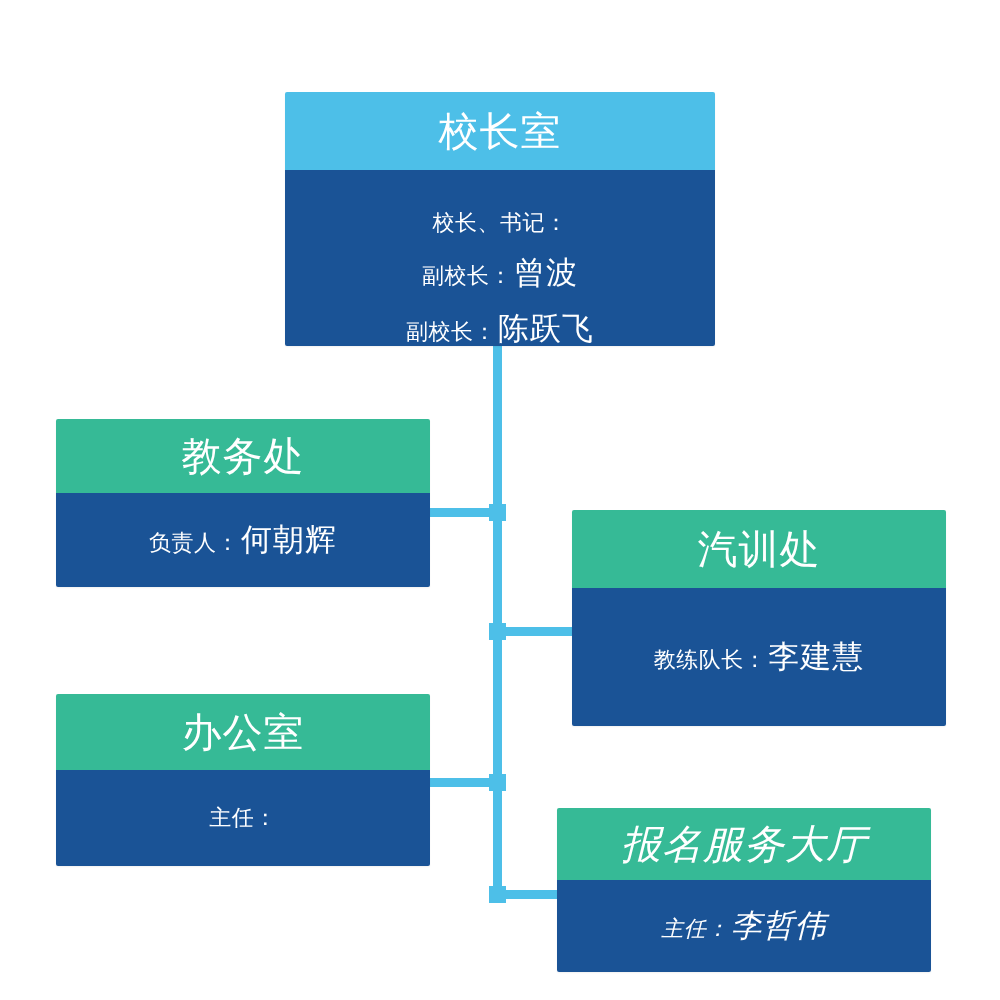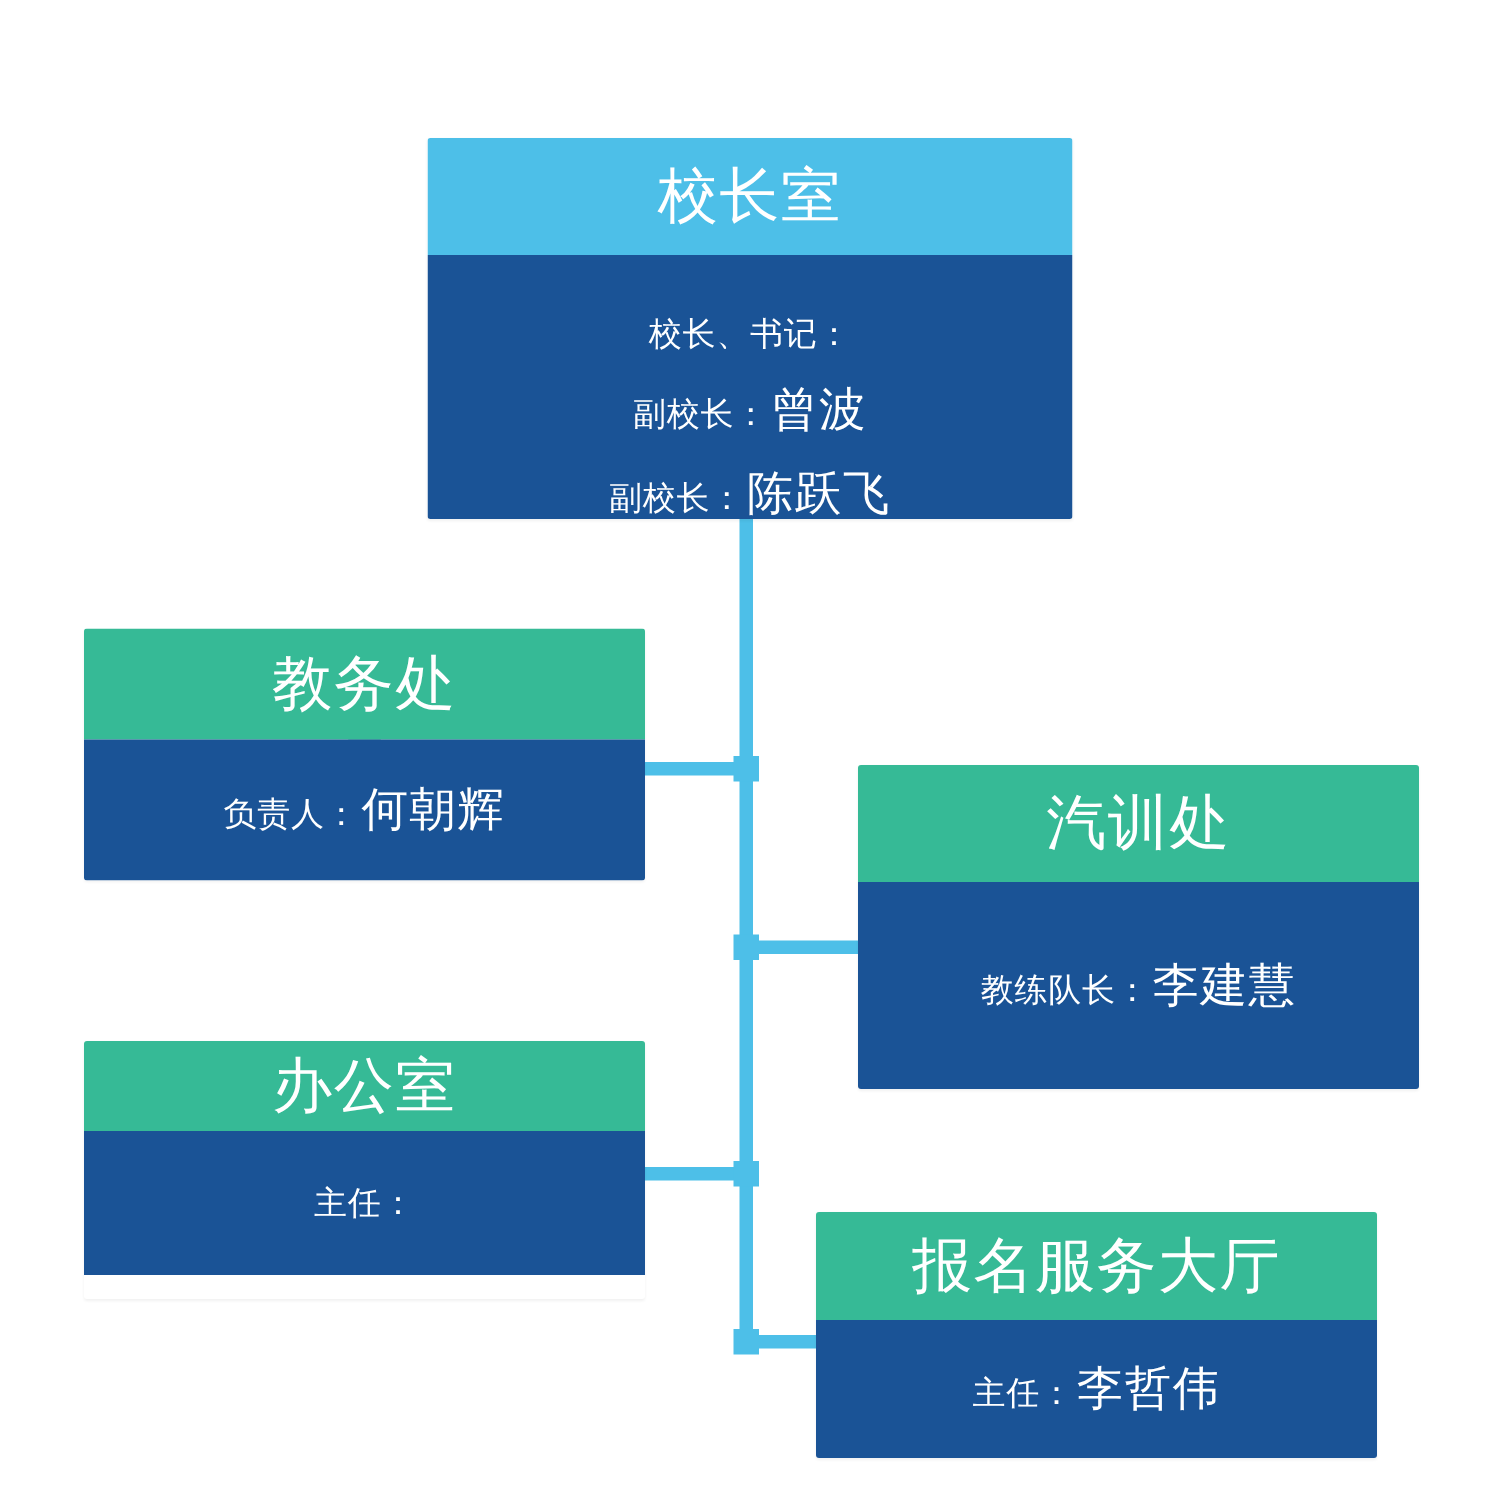--- a/index.html
+++ b/index.html
@@ -113,24 +113,24 @@
 
   #node-academic { left: 56px; top: 419px; width: 374px; height: 168px; }
   #node-academic .node-header { height: 74px; }
   #node-academic .node-body { height: 94px; }
 
   #node-autotraining { left: 572px; top: 510px; width: 374px; height: 216px; }
   #node-autotraining .node-header { height: 78px; }
   #node-autotraining .node-body { height: 138px; }
 
   #node-office { left: 56px; top: 694px; width: 374px; height: 172px; }
-  #node-office .node-header { height: 60px; justify-content: center; }
+  #node-office .node-header { height: 76px; justify-content: center; }
   #node-office .node-body { height: 96px; }
 
-  #node-registration { left: 544px; top: 808px; width: 374px; height: 164px; }
+  #node-registration { left: 557px; top: 808px; width: 374px; height: 164px; font-style: italic; }
   #node-registration .node-header { height: 72px; }
   #node-registration .node-body { height: 92px; }
 </style>
 </head>
 <body>
 
 <div id="chart-root">
 
   <div class="connector-layer">
 

